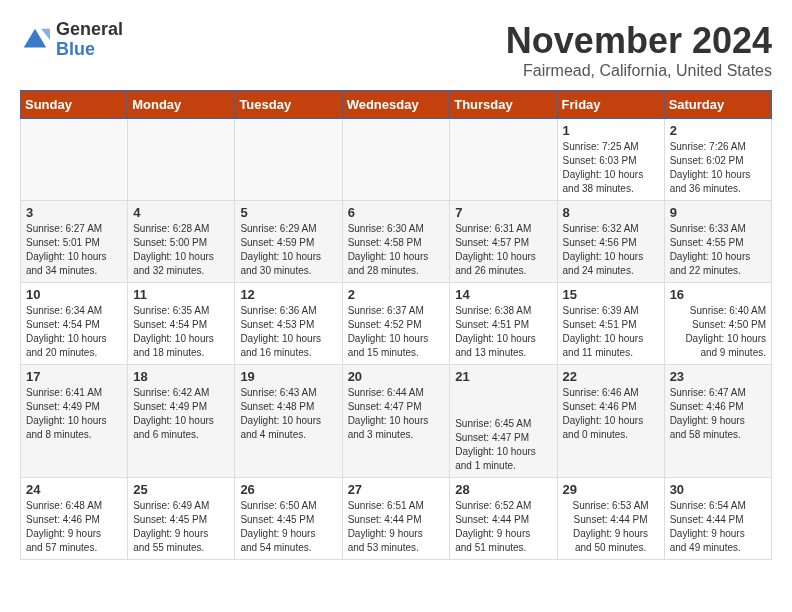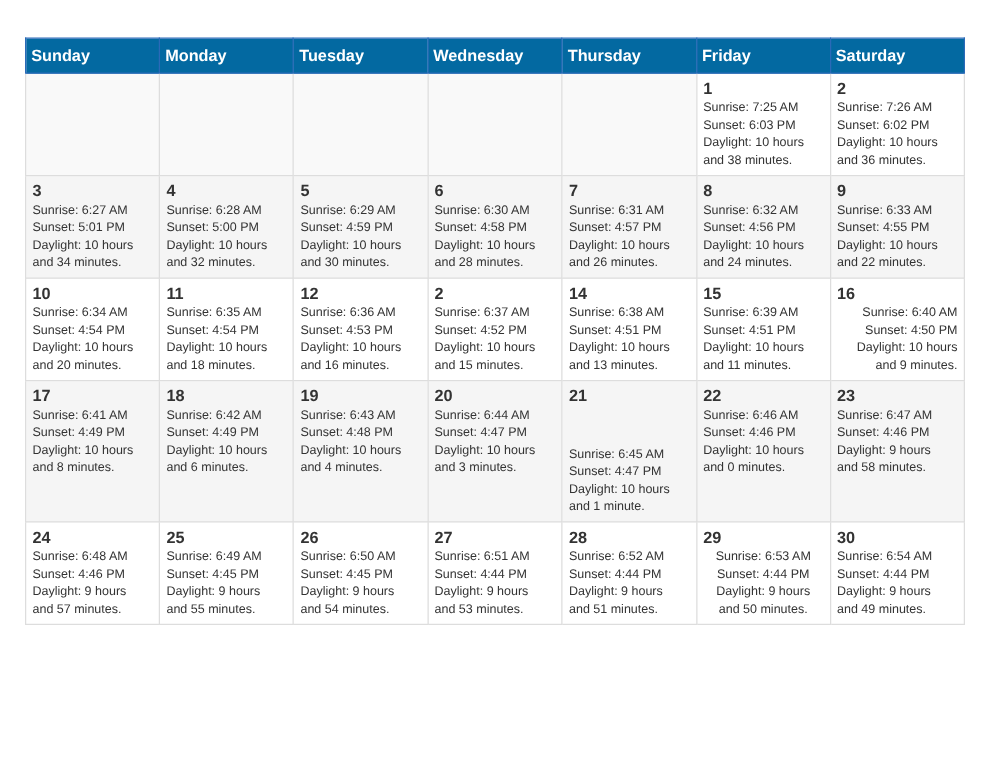--- a/index.html
+++ b/index.html
@@ -51,21 +51,21 @@
     .location-title {
       font-size: 16px;
       color: #555;
     }
     .calendar {
       width: 100%;
       border-collapse: collapse;
       border: 1px solid #ccc;
     }
     .calendar th {
-      background-color: #0369a1;
+      background-color: #c2410c;
       color: #fff;
       font-size: 13px;
       font-weight: bold;
       padding: 6px 4px;
       text-align: left;
       border: 1px solid #2a6ab8;
     }
     .calendar td {
       width: 108px;
       vertical-align: top;
@@ -94,20 +94,34 @@
       line-height: 1.4;
     }
     .empty-cell {
       background: #f9f9f9 !important;
     }
   </style>
 </head>
 <body>
 
 <div class="header">
+  <div class="logo">
+    <svg class="logo-icon" viewBox="0 0 40 40">
+      <polygon points="20,5 35,30 5,30" fill="#3a7bc8"></polygon>
+      <polygon points="28,5 40,5 40,20" fill="#3a7bc8" opacity="0.6"></polygon>
+    </svg>
+    <div class="logo-text">
+      <span class="logo-general">General</span>
+      <span class="logo-blue">Blue</span>
+    </div>
+  </div>
+  <div class="title-block">
+    <div class="month-title">November 2024</div>
+    <div class="location-title">Fairmead, California, United States</div>
+  </div>
 </div>
 
 <table class="calendar">
   <thead>
     <tr id="weekday-header">
     <th>Sunday</th>
         <th>Monday</th>
         <th>Tuesday</th>
         <th>Wednesday</th>
         <th>Thursday</th>

